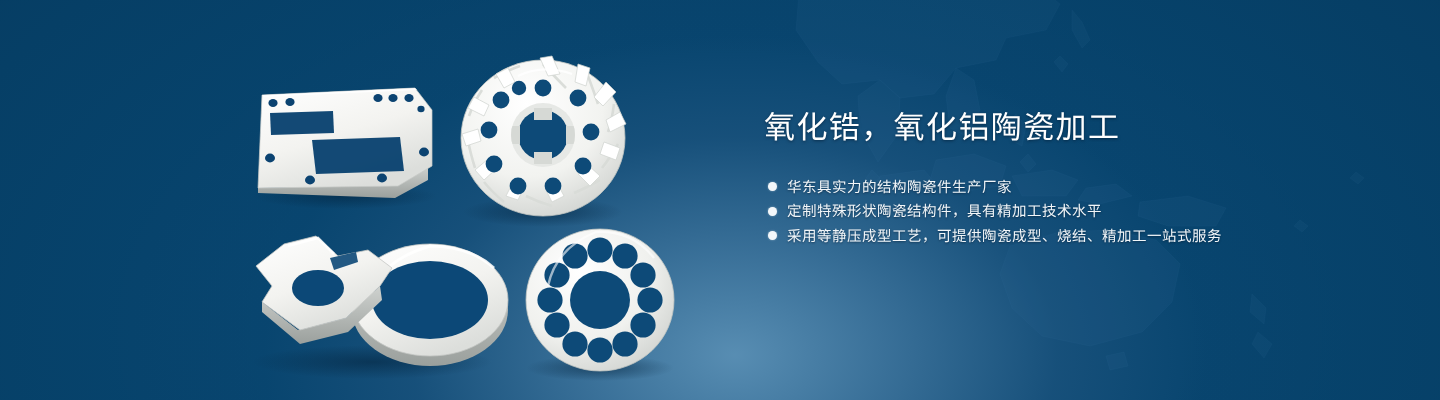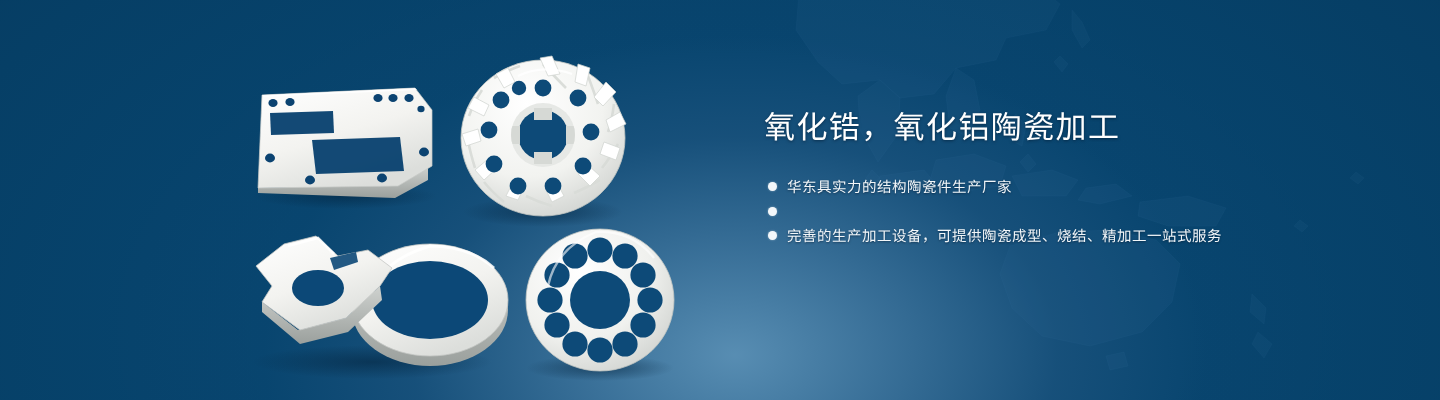--- a/index.html
+++ b/index.html
@@ -330,21 +330,22 @@
   <div class="copy">
     <h1 class="headline">氧化锆，氧化铝陶瓷加工</h1>
 
     <ul class="bullets">
       <li class="bullet">
         <span class="dot"></span>
         <span class="btext">华东具实力的结构陶瓷件生产厂家</span>
       </li>
       <li class="bullet">
         <span class="dot"></span>
+        <span class="btext">定制特殊形状陶瓷结构件，具有精加工技术水平</span>
       </li>
       <li class="bullet">
         <span class="dot"></span>
-        <span class="btext">完善的生产加工设备，可提供陶瓷成型、烧结、精加工一站式服务</span>
+        <span class="btext">采用等静压成型工艺，可提供陶瓷成型、烧结、精加工一站式服务</span>
       </li>
     </ul>
   </div>
 
 </div>
 
 </body></html>

